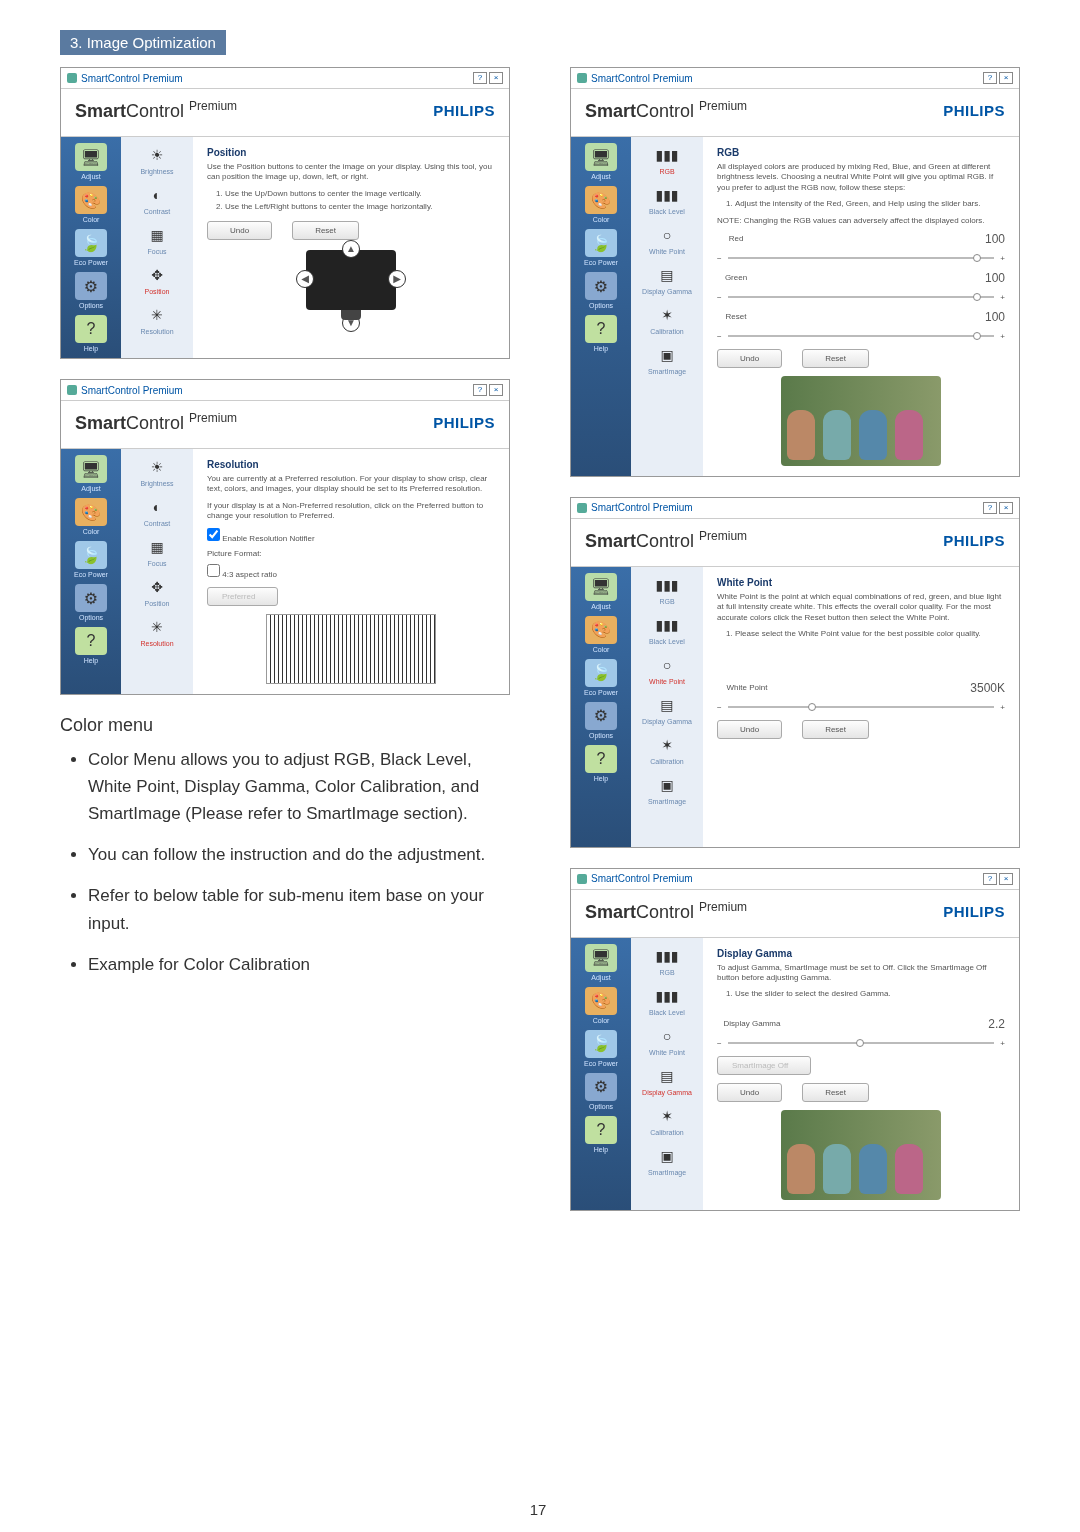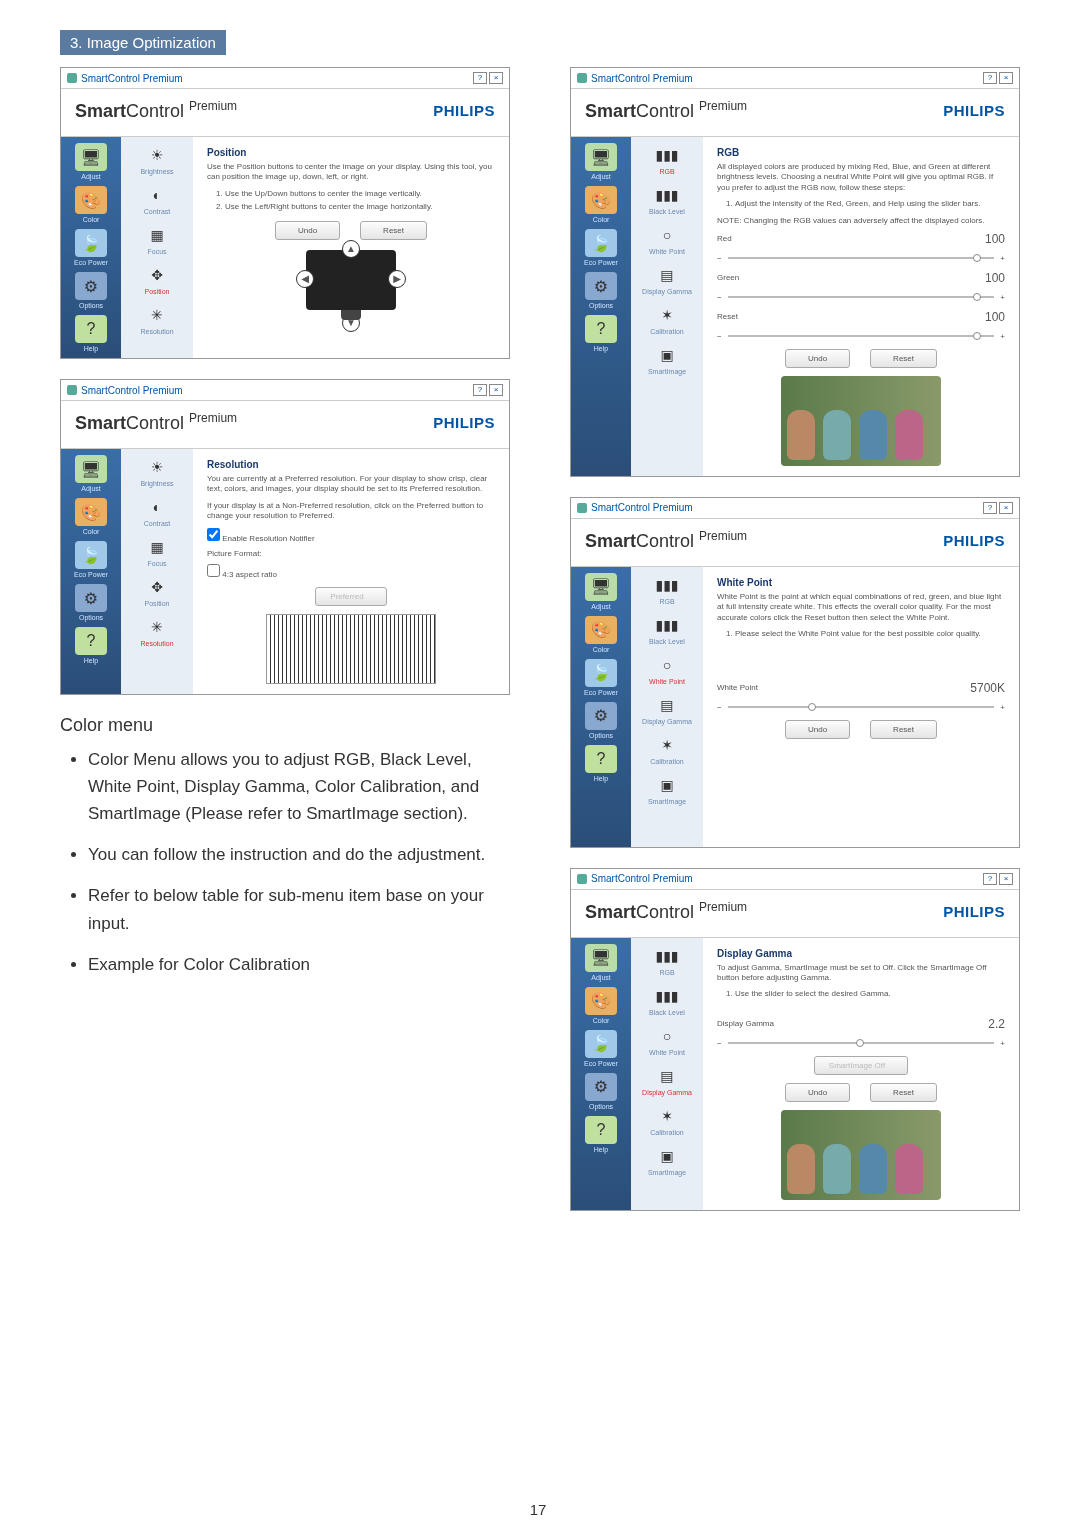--- a/index.html
+++ b/index.html
@@ -27,32 +27,32 @@
   .midcol { width: 72px; background: #e8eef6; padding: 8px 0; display: flex; flex-direction: column; align-items: center; gap: 10px; }
   .miditem { text-align: center; cursor: pointer; }
   .miditem .mico { width: 24px; height: 20px; margin: 0 auto 3px; display: flex; align-items: center; justify-content: center; font-size: 14px; }
   .miditem .mlbl { font-size: 7px; color: #6a89b0; }
   .miditem.sel .mlbl { color: #d2322d; }
   .content { flex: 1; padding: 10px 14px; font-size: 8px; color: #555; }
   .content h4 { font-size: 10px; color: #1a3a6a; margin-bottom: 4px; font-weight: 700; }
   .content p { margin-bottom: 6px; line-height: 1.3; }
   .content ol { margin-left: 18px; margin-bottom: 6px; }
   .content ol li { margin-bottom: 3px; line-height: 1.3; }
-  .btnrow { display: flex; gap: 20px; justify-content: center; margin: 8px 0; }
+  .btnrow { display: flex; gap: 20px; margin: 8px 0; }
   .btn { padding: 4px 22px; border: 1px solid #aaa; border-radius: 3px; background: linear-gradient(#fdfdfd,#e5e5e5); font-size: 8px; cursor: pointer; }
   .btn.disabled { color: #bbb; padding-left: 14px; }
   .monitor { width: 90px; height: 60px; margin: 10px auto 0; background: #222; border-radius: 4px; position: relative; }
   .monitor::after { content: ""; position: absolute; bottom: -10px; left: 35px; width: 20px; height: 10px; background: #444; border-radius: 0 0 4px 4px; }
   .arrow { position: absolute; width: 18px; height: 18px; border-radius: 50%; background: #fff; border: 1px solid #333; display: flex; align-items: center; justify-content: center; font-size: 10px; cursor: pointer; }
   .a-up { top: -10px; left: 36px; }
   .a-down { bottom: -22px; left: 36px; }
   .a-left { top: 20px; left: -10px; }
   .a-right { top: 20px; right: -10px; }
   .sliderrow { display: flex; align-items: center; justify-content: space-between; margin: 3px 0 8px; gap: 6px; }
-  .sliderrow .slbl { font-size: 8px; color: #555; width: 38px; }
+  .sliderrow .slbl { font-size: 8px; color: #555; width: 38px; text-align: center; }
   .sliderrow .sval { font-size: 12px; color: #555; width: 30px; text-align: right; }
   .slider { flex: 1; height: 8px; position: relative; }
   .slider .track { position: absolute; top: 3px; left: 0; right: 0; height: 2px; background: #bbb; }
   .slider .thumb { position: absolute; top: 0; width: 8px; height: 8px; border-radius: 50%; background: #fff; border: 1px solid #888; }
   .imgbox { width: 160px; height: 90px; margin: 6px auto 0; background: linear-gradient(90deg,#5a7a4a,#8a9a6a); border-radius: 4px; position: relative; overflow: hidden; }
   .person { position: absolute; bottom: 6px; width: 28px; height: 50px; border-radius: 12px 12px 6px 6px; }
   .p1 { left: 6px; background: #b86; }
   .p2 { left: 42px; background: #7aa; }
   .p3 { left: 78px; background: #58a; }
   .p4 { left: 114px; background: #b68; }
@@ -439,21 +439,21 @@
             <p>White Point is the point at which equal combinations of red, green, and blue light at full intensity create white. This effects the overall color quality. For the most accurate colors click the Reset button then select the White Point.</p>
             <ol>
                 <li>Please select the White Point value for the best possible color quality.</li>
               </ol>
             <div class="spacer"></div>
               <div class="spacer"></div>
               <div class="spacer"></div>
               <div class="spacer"></div>
             <div class="sliderrow">
                 <span class="slbl" style="width:60px">White Point</span>
-                <span class="sval" style="width:40px">5700K</span>
+                <span class="sval" style="width:40px">3500K</span>
               </div>
             <div class="sliderrow">
                 <span class="step">−</span>
                 <div class="slider">
                   <div class="track"></div>
                   <div class="thumb" style="left:30%"></div>
                 </div>
                 <span class="step">+</span>
               </div>
             <div class="btnrow">

